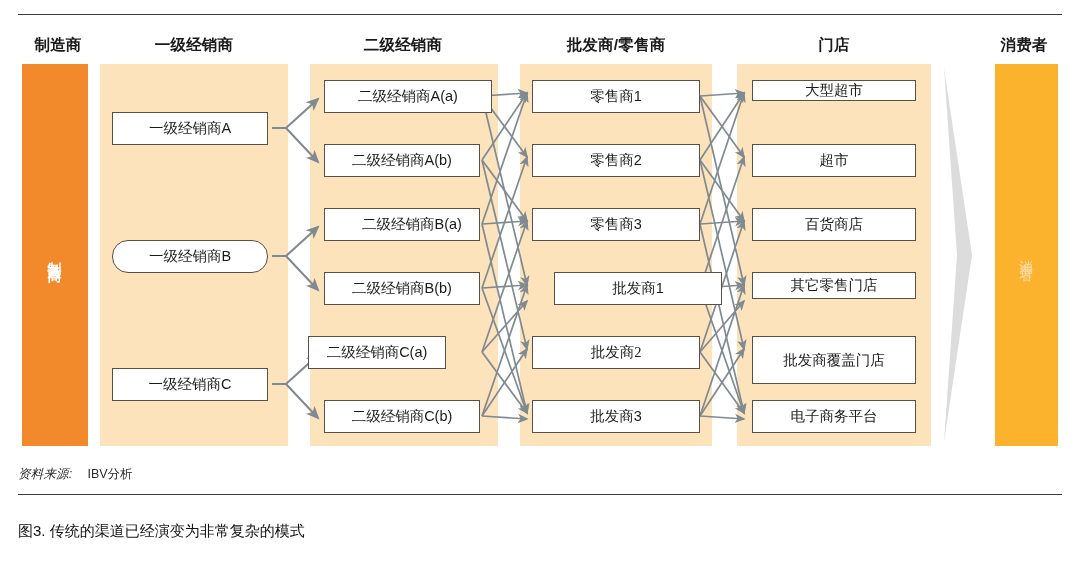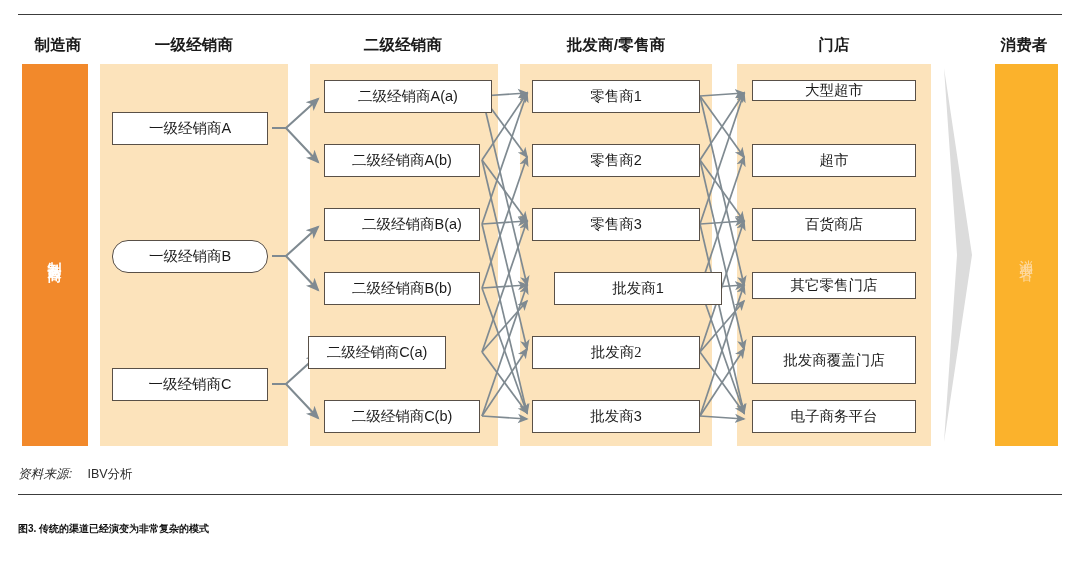--- a/index.html
+++ b/index.html
@@ -43,21 +43,21 @@
     font-size:14.5px;color:#1a1a1a;white-space:nowrap;
     box-sizing:border-box;
   }
 
   
   .arrows{position:absolute;left:0;top:0;width:1080px;height:562px;pointer-events:none;}
 
   
   .source{position:absolute;left:18px;top:466px;font-size:12.5px;color:#2b2b2b;white-space:nowrap;}
   .source .src-label{letter-spacing:.2px;font-style:italic;}
-  .caption{position:absolute;left:18px;top:522px;font-size:10px;font-weight:bold;color:#111;white-space:nowrap;}
+  .caption{position:absolute;left:18px;top:522px;font-size:15px;font-weight:normal;color:#111;white-space:nowrap;}
 </style>
 </head>
 <body>
 
 <div class="page">
 
   <div class="rule rule-top"></div>
 
   <div class="headers">
     <div class="hdr" style="left:10px;width:96px;">制造商</div>

